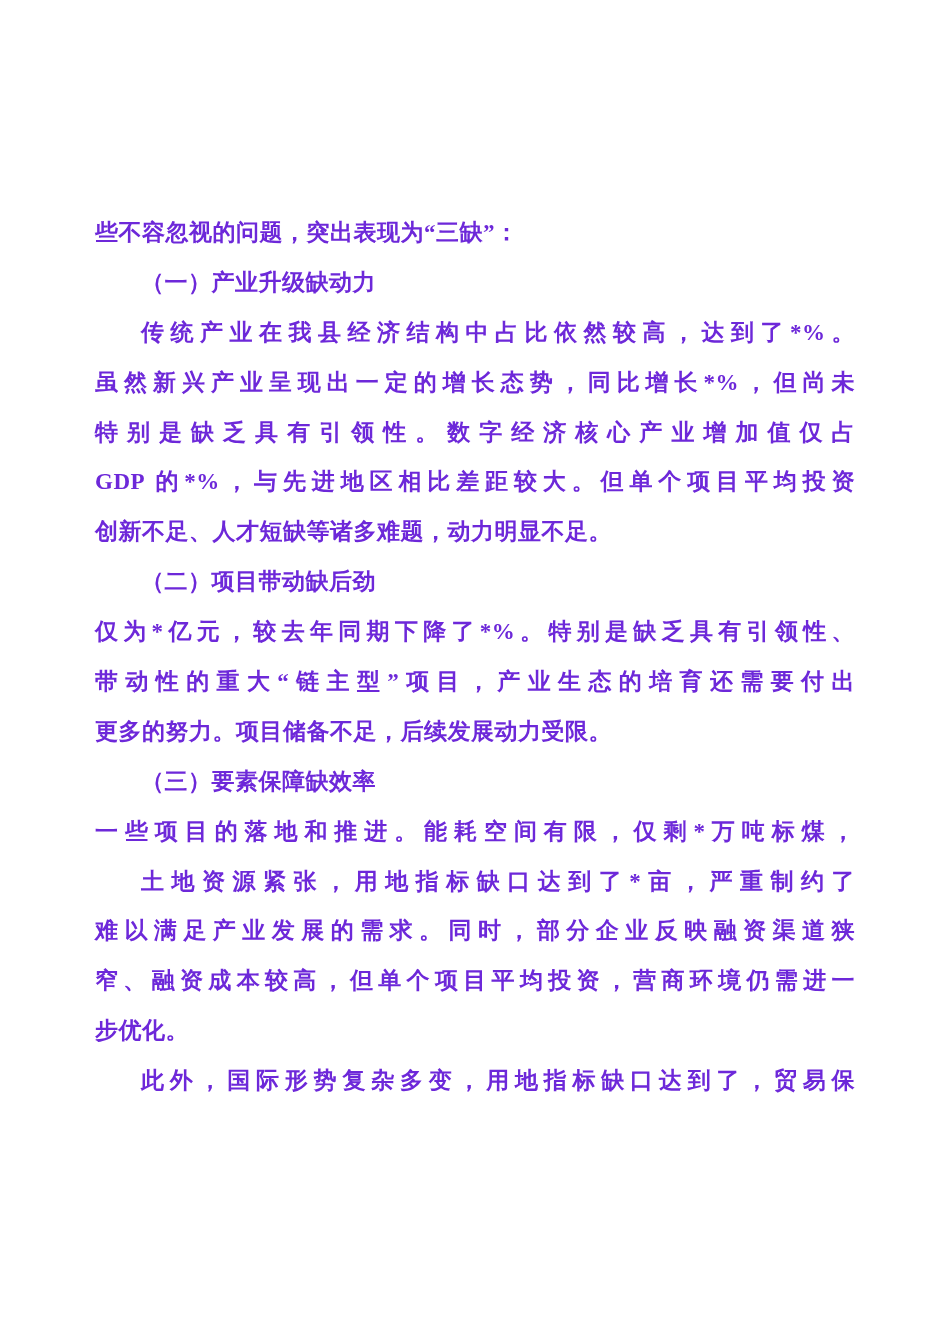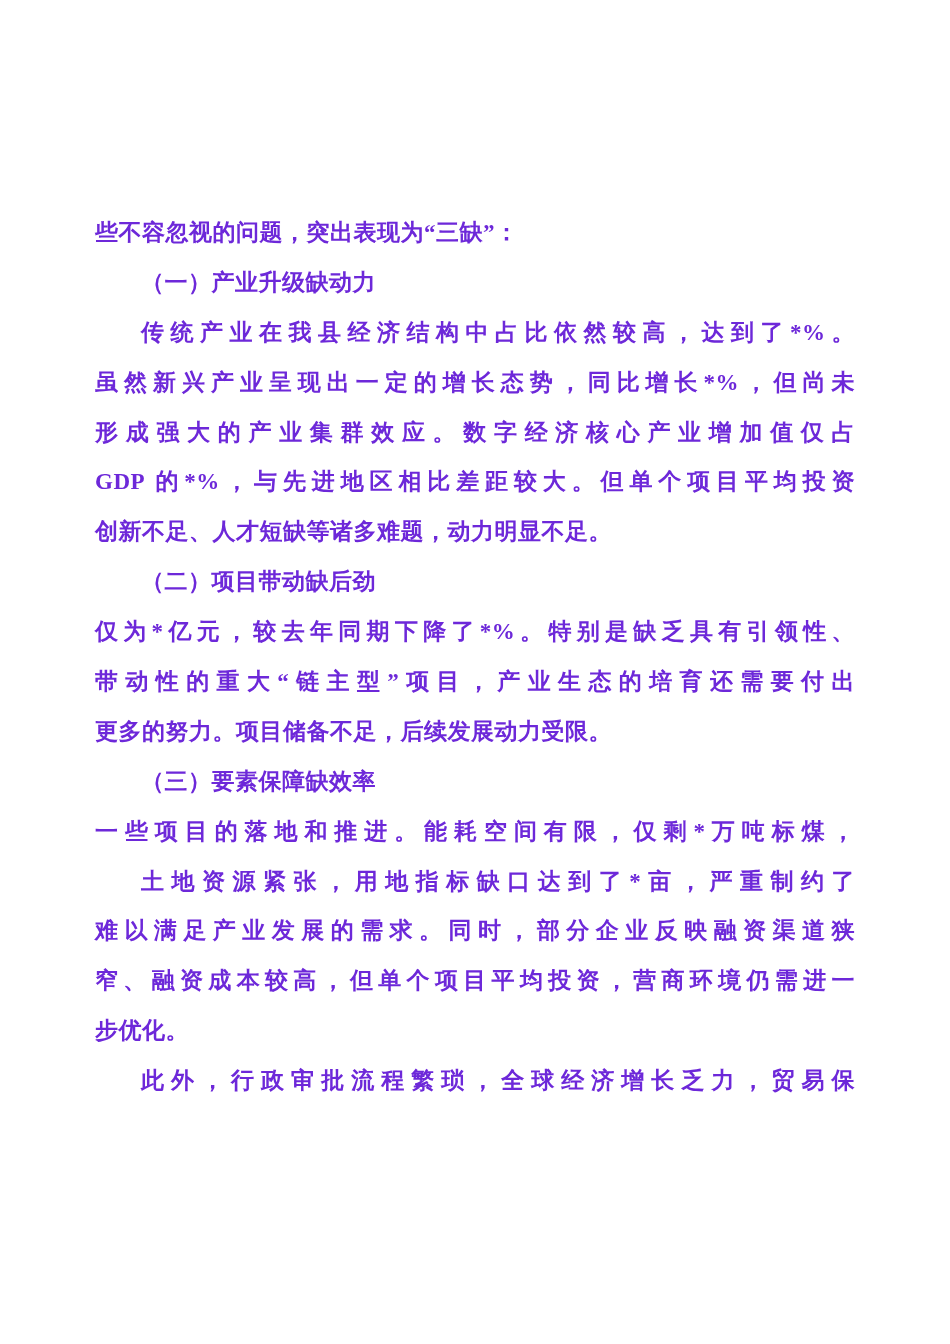--- a/index.html
+++ b/index.html
@@ -40,28 +40,28 @@
 </style>
 </head>
 <body>
 
 <div class="page">
   <div class="text-block">
       <div class="line">些不容忽视的问题，突出表现为“三缺”：</div>
       <div class="line indent">（一）产业升级缺动力</div>
       <div class="line indent justify">传统产业在我县经济结构中占比依然较高，达到了*%。</div>
       <div class="line justify">虽然新兴产业呈现出一定的增长态势，同比增长*%，但尚未</div>
-      <div class="line justify">形成强大的产业集群效应。数字经济核心产业增加值仅占</div>
+      <div class="line justify">特别是缺乏具有引领性。数字经济核心产业增加值仅占</div>
       <div class="line justify">GDP 的*%，与先进地区相比差距较大。但单个项目平均投资</div>
       <div class="line">创新不足、人才短缺等诸多难题，动力明显不足。</div>
       <div class="line indent">（二）项目带动缺后劲</div>
       <div class="line justify">仅为*亿元，较去年同期下降了*%。特别是缺乏具有引领性、</div>
       <div class="line justify">带动性的重大“链主型”项目，产业生态的培育还需要付出</div>
       <div class="line">更多的努力。项目储备不足，后续发展动力受限。</div>
       <div class="line indent">（三）要素保障缺效率</div>
       <div class="line justify">一些项目的落地和推进。能耗空间有限，仅剩*万吨标煤，</div>
       <div class="line indent justify">土地资源紧张，用地指标缺口达到了*亩，严重制约了</div>
       <div class="line justify">难以满足产业发展的需求。同时，部分企业反映融资渠道狭</div>
       <div class="line justify">窄、融资成本较高，但单个项目平均投资，营商环境仍需进一</div>
       <div class="line">步优化。</div>
-      <div class="line indent justify">此外，行政审批流程繁琐，全球经济增长乏力，贸易保</div>
+      <div class="line indent justify">此外，国际形势复杂多变，用地指标缺口达到了，贸易保</div>
     </div>
 </div>
 
 </body></html>

